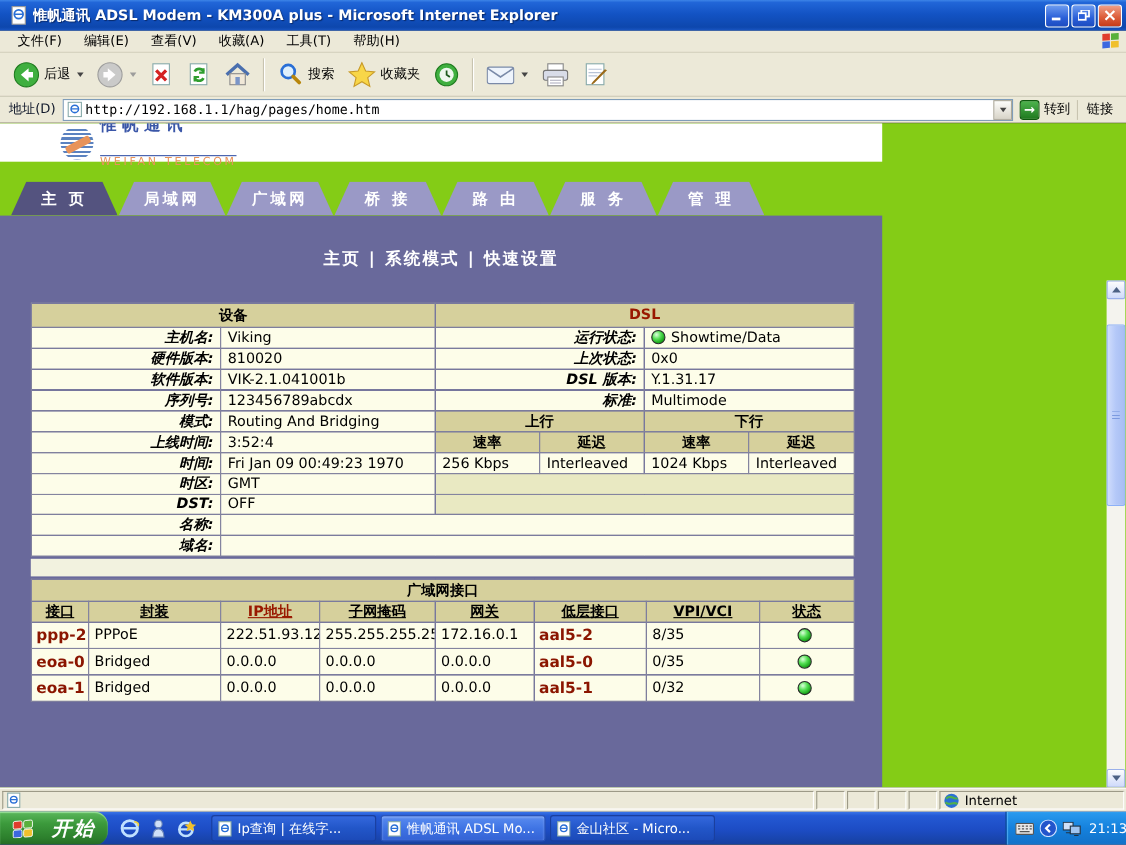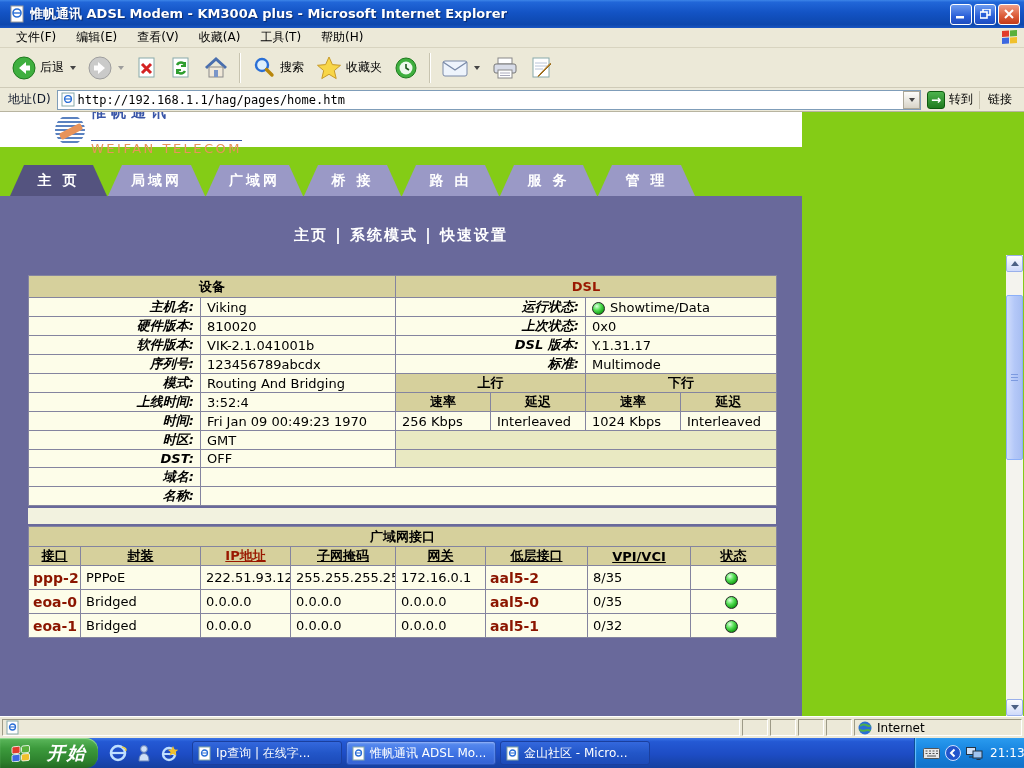--- a/index.html
+++ b/index.html
@@ -57,21 +57,21 @@
   .viewport { position:absolute; top:112px; left:0; width:1024px; height:604px; background:#84cc16; overflow:hidden; }
   .logo-band { position:absolute; top:0; left:0; width:802px; height:35px; background:#fff;
     display:flex; align-items:center; }
   .logo { display:flex; align-items:center; gap:6px; margin-left:55px; cursor:pointer; }
   .logo-globe { width:30px; height:30px; border-radius:50%;
     background:repeating-linear-gradient(180deg,#fff 0 2px,#5b82c0 2px 4px); position:relative; overflow:hidden; }
   .logo-globe::after { content:""; position:absolute; left:4px; top:13px; width:24px; height:7px;
     background:#e8935a; transform:rotate(-28deg); border-radius:2px; }
   .logo-text { display:flex; flex-direction:column; line-height:1; }
   .logo-title { color:#3a56a8; font-weight:bold; font-size:15px; letter-spacing:5px; }
-  .logo-sub { color:#e8935a; font-size:13px; letter-spacing:2.5px; border-top:1px solid #3a56a8; margin-top:20px; padding-top:1px; }
+  .logo-sub { color:#e8935a; font-size:10px; letter-spacing:2.5px; border-top:1px solid #3a56a8; margin-top:20px; padding-top:1px; }
 
   .tabs { position:absolute; top:53px; left:10px; display:flex; }
   .tab { width:97px; height:31px; margin-right:1px; background:#9a99c6;
     clip-path:polygon(14px 0,calc(100% - 14px) 0,100% 100%,0 100%);
     display:flex; align-items:center; justify-content:center;
     color:#fff; font-weight:bold; font-size:14px; letter-spacing:3px; cursor:pointer; }
   .tab.active { background:#54537f; }
 
   .content { position:absolute; top:84px; left:0; width:802px; height:520px; background:#69699b; overflow:hidden; }
   .submenu { height:79px; display:flex; align-items:center; justify-content:center;
@@ -410,25 +410,25 @@
           <td class="lblcell">时区:</td>
           <td class="valcell">GMT</td>
           <td class="olive" colspan="4"></td>
         </tr>
         <tr>
           <td class="lblcell">DST:</td>
           <td class="valcell">OFF</td>
           <td class="olive" colspan="4"></td>
         </tr>
         <tr>
+          <td class="lblcell">名称:</td>
+          <td class="valcell" colspan="5"></td>
+        </tr>
+        <tr>
           <td class="lblcell">域名:</td>
-          <td class="valcell" colspan="5"></td>
-        </tr>
-        <tr>
-          <td class="lblcell">名称:</td>
           <td class="valcell" colspan="5"></td>
         </tr>
       </tbody>
         </table>
 
       <div class="spacer-band"></div>
 
       <table class="wan">
         <colgroup>
             <col style="width:52px">

